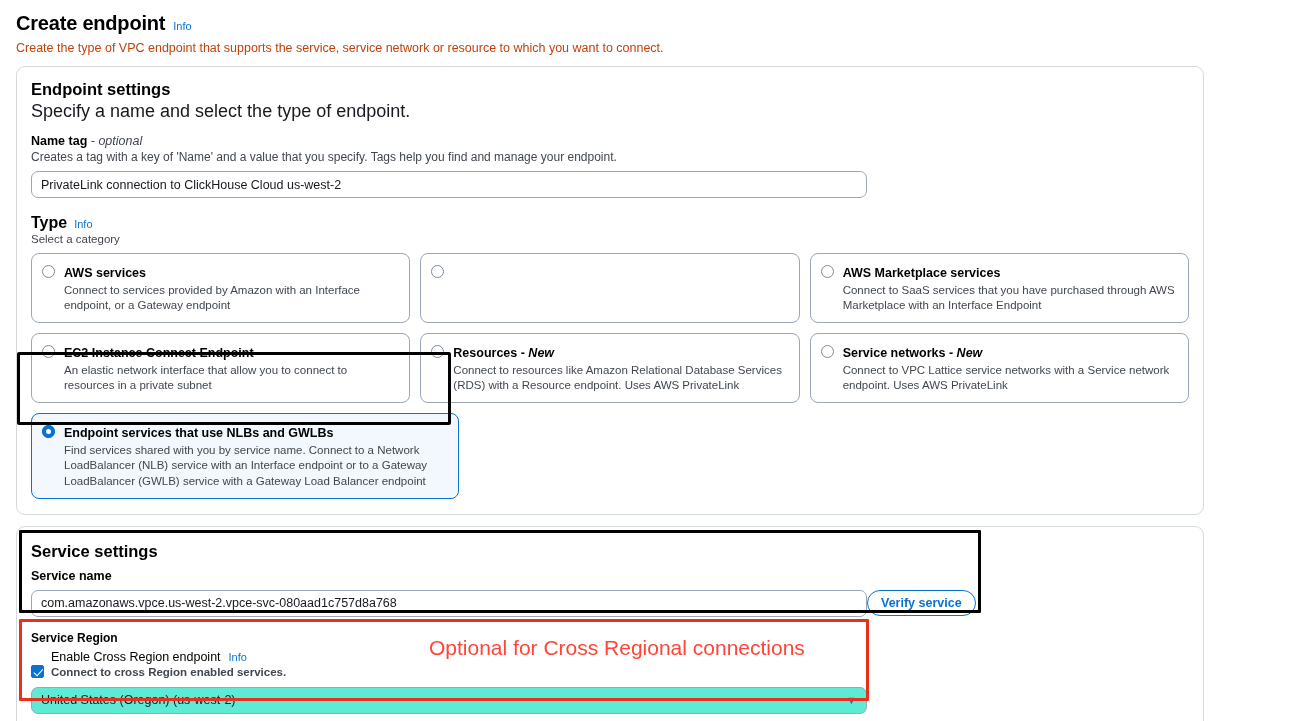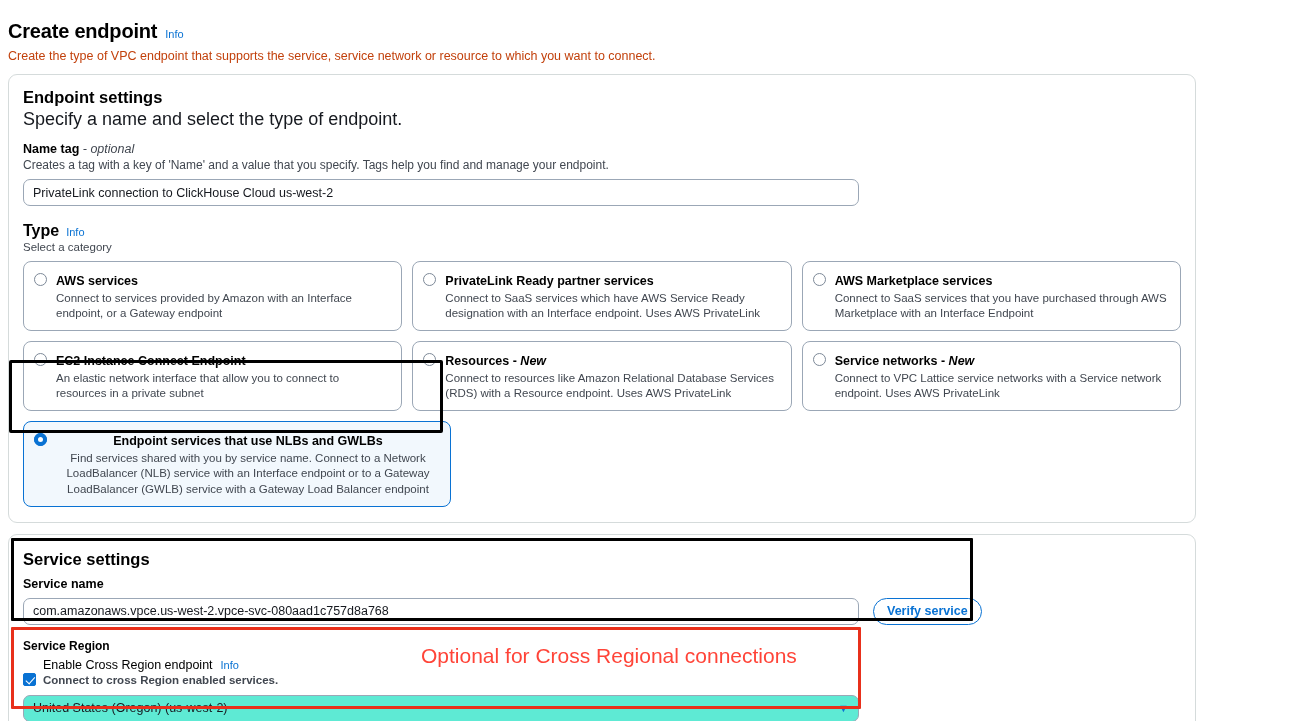--- a/index.html
+++ b/index.html
@@ -4,21 +4,21 @@
 <style>
   * { box-sizing: border-box; }
   html, body {
     margin: 0; padding: 0;
     width: 1304px; height: 721px;
     background: #ffffff;
     font-family: "Liberation Sans", sans-serif;
     color: #16191f;
     overflow: hidden;
   }
-  .page { position: relative; width: 1204px; height: 721px; padding: 16px 8px; }
+  .page { position: relative; width: 1204px; height: 721px; padding: 8px 8px; margin-left: 8px; }
 
   
   .page-header { padding: 4px 0 0 0; }
   .title-row { display: flex; align-items: baseline; gap: 8px; }
   h1.page-title {
     font-size: 20px; font-weight: bold; margin: 0; letter-spacing: -0.2px;
     color: #000000;
   }
   .info-link { color: #0972d3; font-size: 11px; font-weight: normal; text-decoration: none; cursor: pointer; }
   .page-desc { font-size: 12.5px; color: #c2410c; margin-top: 6px; }
@@ -45,21 +45,21 @@
   .type-heading { font-size: 16px; font-weight: bold; margin: 0; color: #000; display:flex; align-items:baseline; gap:7px;}
   .type-sub { font-size: 11.5px; color: #414750; margin-top: 1px; margin-bottom: 8px; }
 
   
   .card-grid { display: grid; grid-template-columns: repeat(3, 1fr); gap: 10px; }
   .radio-card {
     border: 1px solid #9ba7b6; border-radius: 8px; background: #fff;
     padding: 9px 10px 9px 10px; display: flex; gap: 9px; align-items: flex-start;
     min-height: 56px; cursor: pointer;
   }
-  .radio-card.selected { border: 1px solid #0972d3; background: #f2f8fd; text-align: center; }
+  .radio-card.selected { border: 1px solid #0972d3; background: #f2f8fd; }
   .radio {
     width: 13px; height: 13px; border-radius: 50%; border: 1.6px solid #7d8998;
     background: #fff; flex: 0 0 auto; margin-top: 2px; position: relative;
   }
   .radio.checked { border: 4px solid #0972d3; background: #fff; }
   .radio.checked::after {
     content: ""; position: absolute; inset: -4px; border-radius: 50%;
     border: 1.6px solid #0972d3;
   }
   .rc-title { font-size: 12.5px; font-weight: bold; color: #000; line-height: 1.25; }
@@ -67,21 +67,21 @@
   .rc-desc { font-size: 11.5px; color: #414750; line-height: 1.33; margin-top: 1px; }
 
   
   .selected-wrap { margin-top: 10px; width: 428px; }
 
   
   .annot-black { position: absolute; border: 3px solid #000; pointer-events: none; }
   .annot-red { position: absolute; border: 3px solid #e8301b; pointer-events: none; }
 
   
-  .svc-row { display: flex; gap: 14px; margin-top: 7px; }
+  .svc-row { display: flex; align-items: center; gap: 0; margin-top: 7px; }
   .btn-outline {
     border: 1.5px solid #0972d3; color: #0972d3; background: #fff;
     border-radius: 16px; font-size: 12.5px; font-weight: bold;
     padding: 5px 13px; cursor: pointer; font-family: "Liberation Sans", sans-serif;
     white-space: nowrap;
   }
 
   .svc-region-label { font-size: 12px; font-weight: bold; color: #000; }
   .checkbox-row { display: flex; align-items: flex-end; gap: 7px; margin-top: 5px; }
   .checkbox {
@@ -155,24 +155,20 @@
     <div class="card-grid">
       <div class="radio-card">
         <span class="radio"></span>
         <span>
           <span class="rc-title">AWS services</span>
           <div class="rc-desc">Connect to services provided by Amazon with an Interface endpoint, or a Gateway endpoint</div>
         </span>
       </div>
       <div class="radio-card">
         <span class="radio"></span>
-        <span>
-          <span class="rc-title">PrivateLink Ready partner services</span>
-          <div class="rc-desc">Connect to SaaS services which have AWS Service Ready designation with an Interface endpoint. Uses AWS PrivateLink</div>
-        </span>
       </div>
       <div class="radio-card">
         <span class="radio"></span>
         <span>
           <span class="rc-title">AWS Marketplace services</span>
           <div class="rc-desc">Connect to SaaS services that you have purchased through AWS Marketplace with an Interface Endpoint</div>
         </span>
       </div>
 
       <div class="radio-card">

